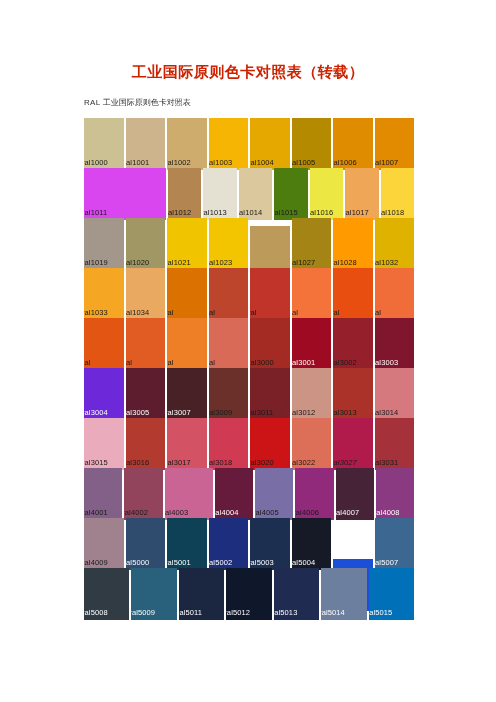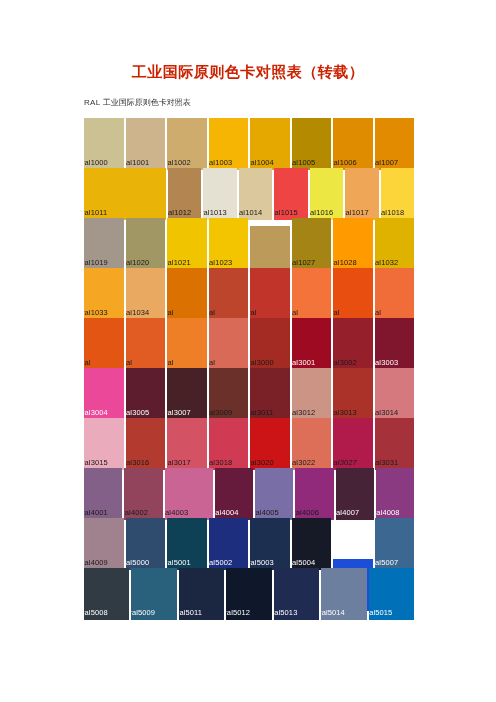--- a/index.html
+++ b/index.html
@@ -113,33 +113,33 @@
           <span class="swatch-label dark-text">ral1005</span>
         </div>
         <div class="swatch" style="background-color: rgb(224, 140, 0);">
           <span class="swatch-label dark-text">ral1006</span>
         </div>
         <div class="swatch" style="background-color: rgb(227, 139, 0);">
           <span class="swatch-label dark-text">ral1007</span>
         </div>
       </div>
       <div class="swatch-row">
-        <div class="swatch" style="background-color: #eab308; padding-left: 48px;">
+        <div class="swatch" style="background-color: #d946ef; padding-left: 48px;">
           <span class="swatch-label dark-text">ral1011</span>
         </div>
         <div class="swatch" style="background-color: rgb(178, 133, 81);">
           <span class="swatch-label dark-text">ral1012</span>
         </div>
         <div class="swatch" style="background-color: rgb(228, 224, 210);">
           <span class="swatch-label dark-text">ral1013</span>
         </div>
         <div class="swatch" style="background-color: rgb(219, 200, 156);">
           <span class="swatch-label dark-text">ral1014</span>
         </div>
-        <div class="swatch" style="background-color: #ef4444;">
+        <div class="swatch" style="background-color: #4d7c0f;">
           <span class="swatch-label dark-text">ral1015</span>
         </div>
         <div class="swatch" style="background-color: rgb(236, 231, 66);">
           <span class="swatch-label dark-text">ral1016</span>
         </div>
         <div class="swatch" style="background-color: rgb(240, 166, 87);">
           <span class="swatch-label dark-text">ral1017</span>
         </div>
         <div class="swatch" style="background-color: rgb(251, 213, 58);">
           <span class="swatch-label dark-text">ral1018</span>
@@ -217,21 +217,21 @@
           <span class="swatch-label light-text">ral3001</span>
         </div>
         <div class="swatch" style="background-color: rgb(149, 32, 44);">
           <span class="swatch-label dark-text">ral3002</span>
         </div>
         <div class="swatch" style="background-color: rgb(128, 21, 46);">
           <span class="swatch-label light-text">ral3003</span>
         </div>
       </div>
       <div class="swatch-row">
-        <div class="swatch" style="background-color: #ec4899;">
+        <div class="swatch" style="background-color: #6d28d9;">
           <span class="swatch-label light-text">ral3004</span>
         </div>
         <div class="swatch" style="background-color: rgb(93, 29, 47);">
           <span class="swatch-label light-text">ral3005</span>
         </div>
         <div class="swatch" style="background-color: rgb(71, 33, 37);">
           <span class="swatch-label light-text">ral3007</span>
         </div>
         <div class="swatch" style="background-color: rgb(107, 48, 41);">
           <span class="swatch-label dark-text">ral3009</span>

